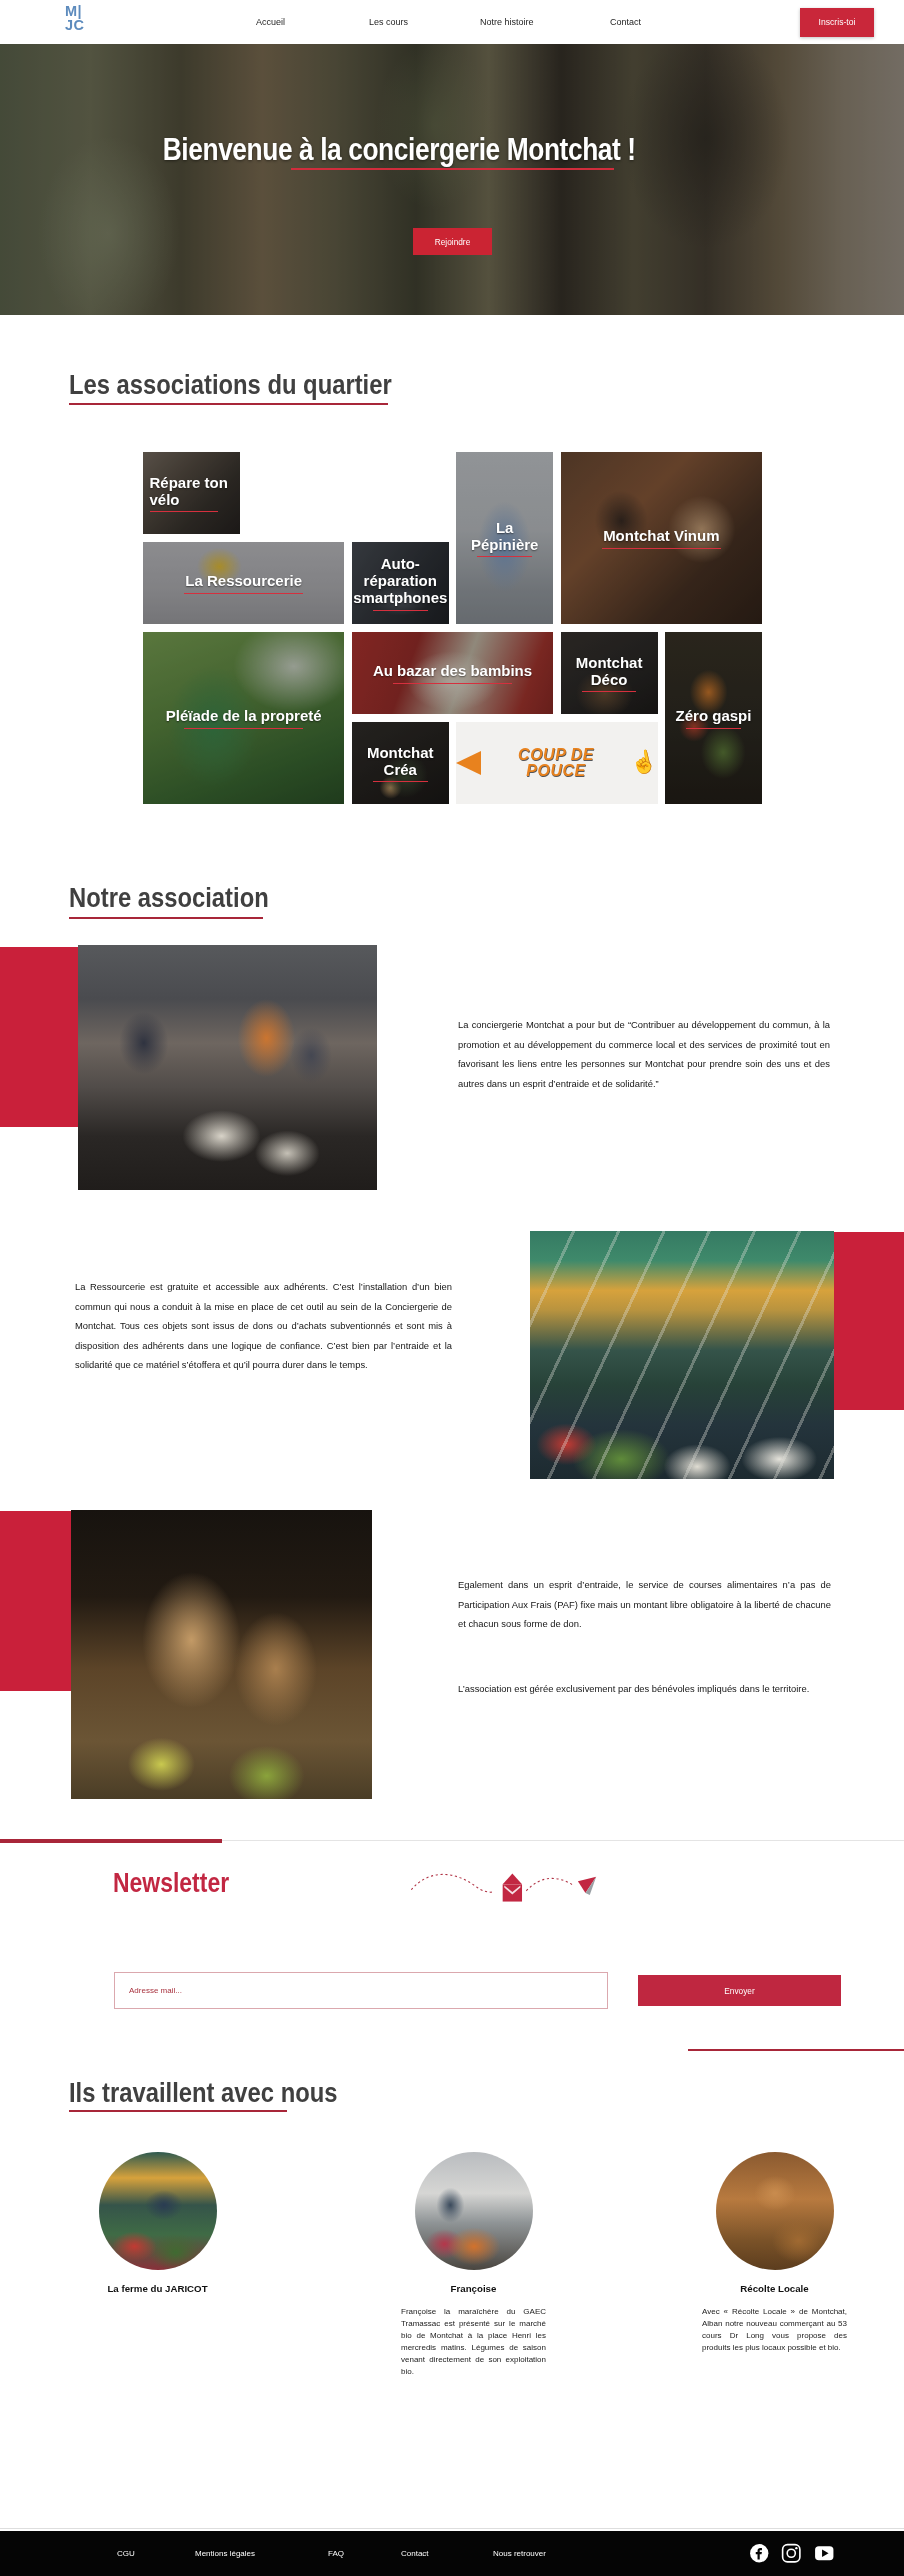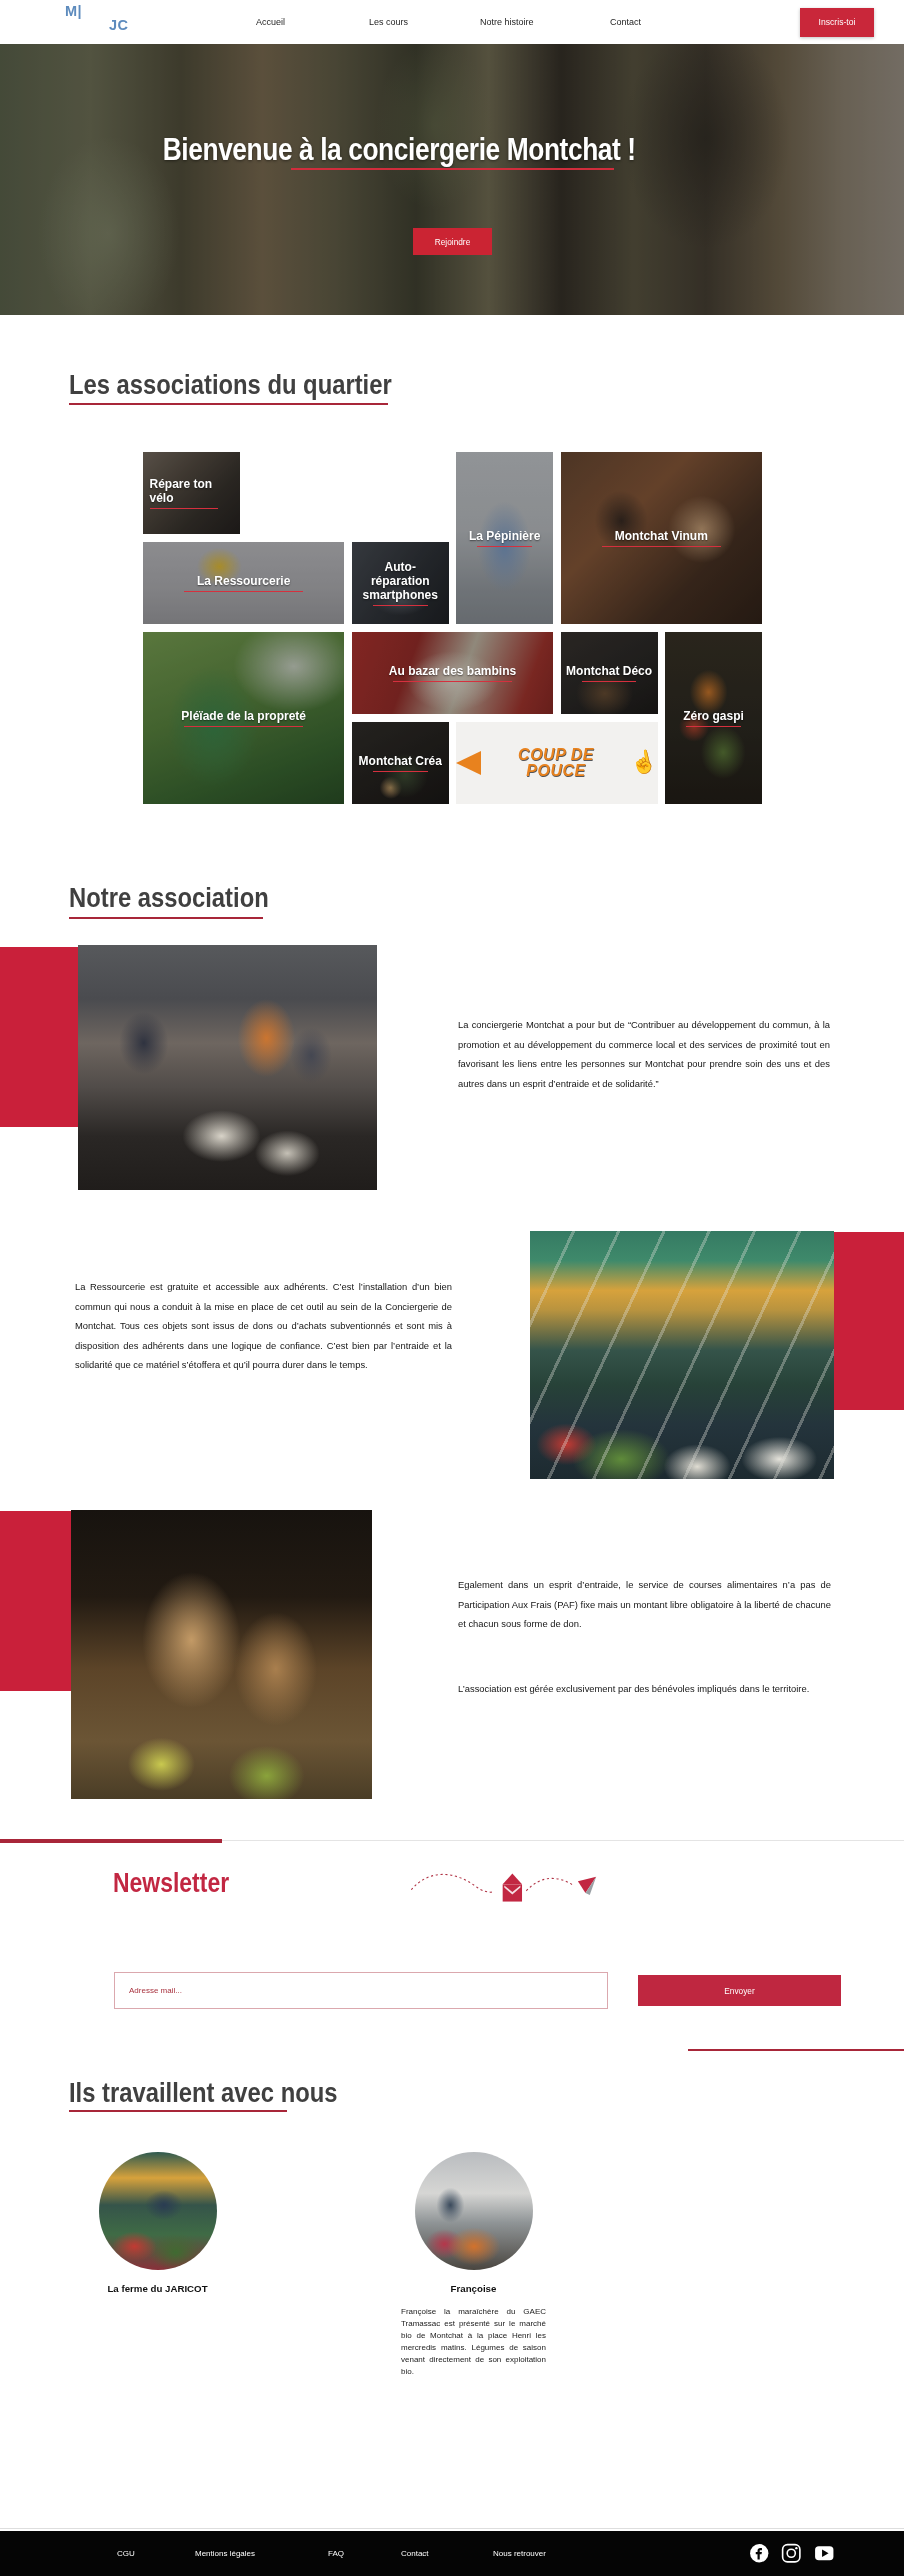--- a/index.html
+++ b/index.html
@@ -2,21 +2,21 @@
 <html style="font-size:8.6px"><head>
 <meta charset="utf-8">
 <style>
   html,body{margin:0;padding:0;background:#ffffff;}
   .page{position:relative;width:905px;height:2576px;background:#fff;overflow:hidden;
         font-family:"Liberation Sans",sans-serif;color:#1c1c1c;}
   
   .header{position:absolute;left:0;top:0;width:905px;height:44px;background:#fff;z-index:5;}
   .logo{position:absolute;left:65px;top:4.3px;color:#5d8bbd;font-weight:700;
         font-size:14.5px;line-height:14px;letter-spacing:0.5px;}
-  .logo .l2{display:block;margin-left:44px;}
+  .logo .l2{display:block;}
   .nav-item{position:absolute;top:16.7px;font-size:9px;color:#1f1f1f;cursor:pointer;}
   .nav-accueil{left:256px;} .nav-cours{left:369px;} .nav-histoire{left:480px;} .nav-contact{left:610px;}
   .cta-btn{position:absolute;left:800px;top:7.5px;width:74px;height:29px;background:#c9273a;color:#fff;
         font-size:8.6px;border:none;display:flex;align-items:center;justify-content:center;cursor:pointer;
         box-shadow:0 1.1px 3.2px rgba(0,0,0,.25);}
   
   .hero{position:absolute;left:0;top:44px;width:905px;height:271px;overflow:hidden;
     background:
       radial-gradient(118px 162px at 12% 70%, rgba(150,160,130,.45), transparent 60%),
       radial-gradient(140px 183px at 78% 35%, rgba(30,28,25,.55), transparent 60%),
@@ -33,21 +33,21 @@
       font-size:8.3px;border:none;display:flex;align-items:center;justify-content:center;cursor:pointer;}
   
   .sec-title{position:absolute;left:69px;font-size:28px;font-weight:700;color:#404040;}
   .sec-underline{position:absolute;left:69px;height:2.2px;background:#a82639;}
   
   .collage{position:absolute;left:143px;top:452px;width:619px;display:grid;
       grid-template-columns:repeat(6,1fr);grid-auto-rows:82px;gap:8px 7.5px;}
   .tile{position:relative;overflow:hidden;cursor:pointer;}
   .tile::before{content:"";position:absolute;inset:0;background:rgba(0,0,0,.28);}
   .tile-label{position:absolute;inset:0;display:flex;flex-direction:column;align-items:center;
-      justify-content:center;color:#fff;font-size:12px;font-weight:600;text-align:center;
+      justify-content:center;color:#fff;font-size:15px;font-weight:600;text-align:center;
       padding:0 4.3px;text-shadow:0 0.5px 1.6px rgba(0,0,0,.5);}
   .tile-label::after{content:"";display:block;height:1.1px;background:#d5303e;margin:3.8px auto 0;width:62%;}
   .t1{grid-column:1;grid-row:1;background:linear-gradient(135deg,#7a6f63 0%,#574e44 35%,#3a352f 65%,#262220 100%);}
   .t1 .tile-label{align-items:flex-start;text-align:left;padding-left:6.5px;}
   .t1 .tile-label::after{margin-left:0;width:80%;}
   .t2{grid-column:2/span 2;grid-row:1;background:
       radial-gradient(48px 38px at 25% 20%,#cfd4cd,transparent 70%),
       linear-gradient(115deg,#8a8f85 0%,#5d8a5a 30%,#2d6db0 55%,#35924f 75%,#2c7a42 100%);}
   .t3{grid-column:4;grid-row:1/span 2;background:
       radial-gradient(38px 65px at 50% 55%,#7f9fc9,transparent 70%),
@@ -273,20 +273,25 @@
 
   <div class="card card1">
     <div class="circle circle1"></div>
     <div class="pname">La ferme du JARICOT</div>
   </div>
   <div class="card card2">
     <div class="circle circle2"></div>
     <div class="pname">Françoise</div>
     <div class="pdesc">Françoise la maraîchère du GAEC Tramassac est présenté sur le marché bio de Montchat à la place Henri les mercredis matins. Légumes de saison venant directement de son exploitation bio.</div>
   </div>
+  <div class="card card3">
+    <div class="circle circle3"></div>
+    <div class="pname">Récolte Locale</div>
+    <div class="pdesc">Avec « Récolte Locale » de Montchat, Alban notre nouveau commerçant au 53 cours Dr Long vous propose des produits les plus locaux possible et bio.</div>
+  </div>
 
   <div class="pre-footer-line"></div>
   <div class="footer">
     <span class="f-link fl1">CGU</span>
     <span class="f-link fl2">Mentions légales</span>
     <span class="f-link fl3">FAQ</span>
     <span class="f-link fl4">Contact</span>
     <span class="f-link fl5">Nous retrouver</span>
     <span class="social so1">
       <svg width="20.5" height="20.5" viewBox="0 0 38 38">

